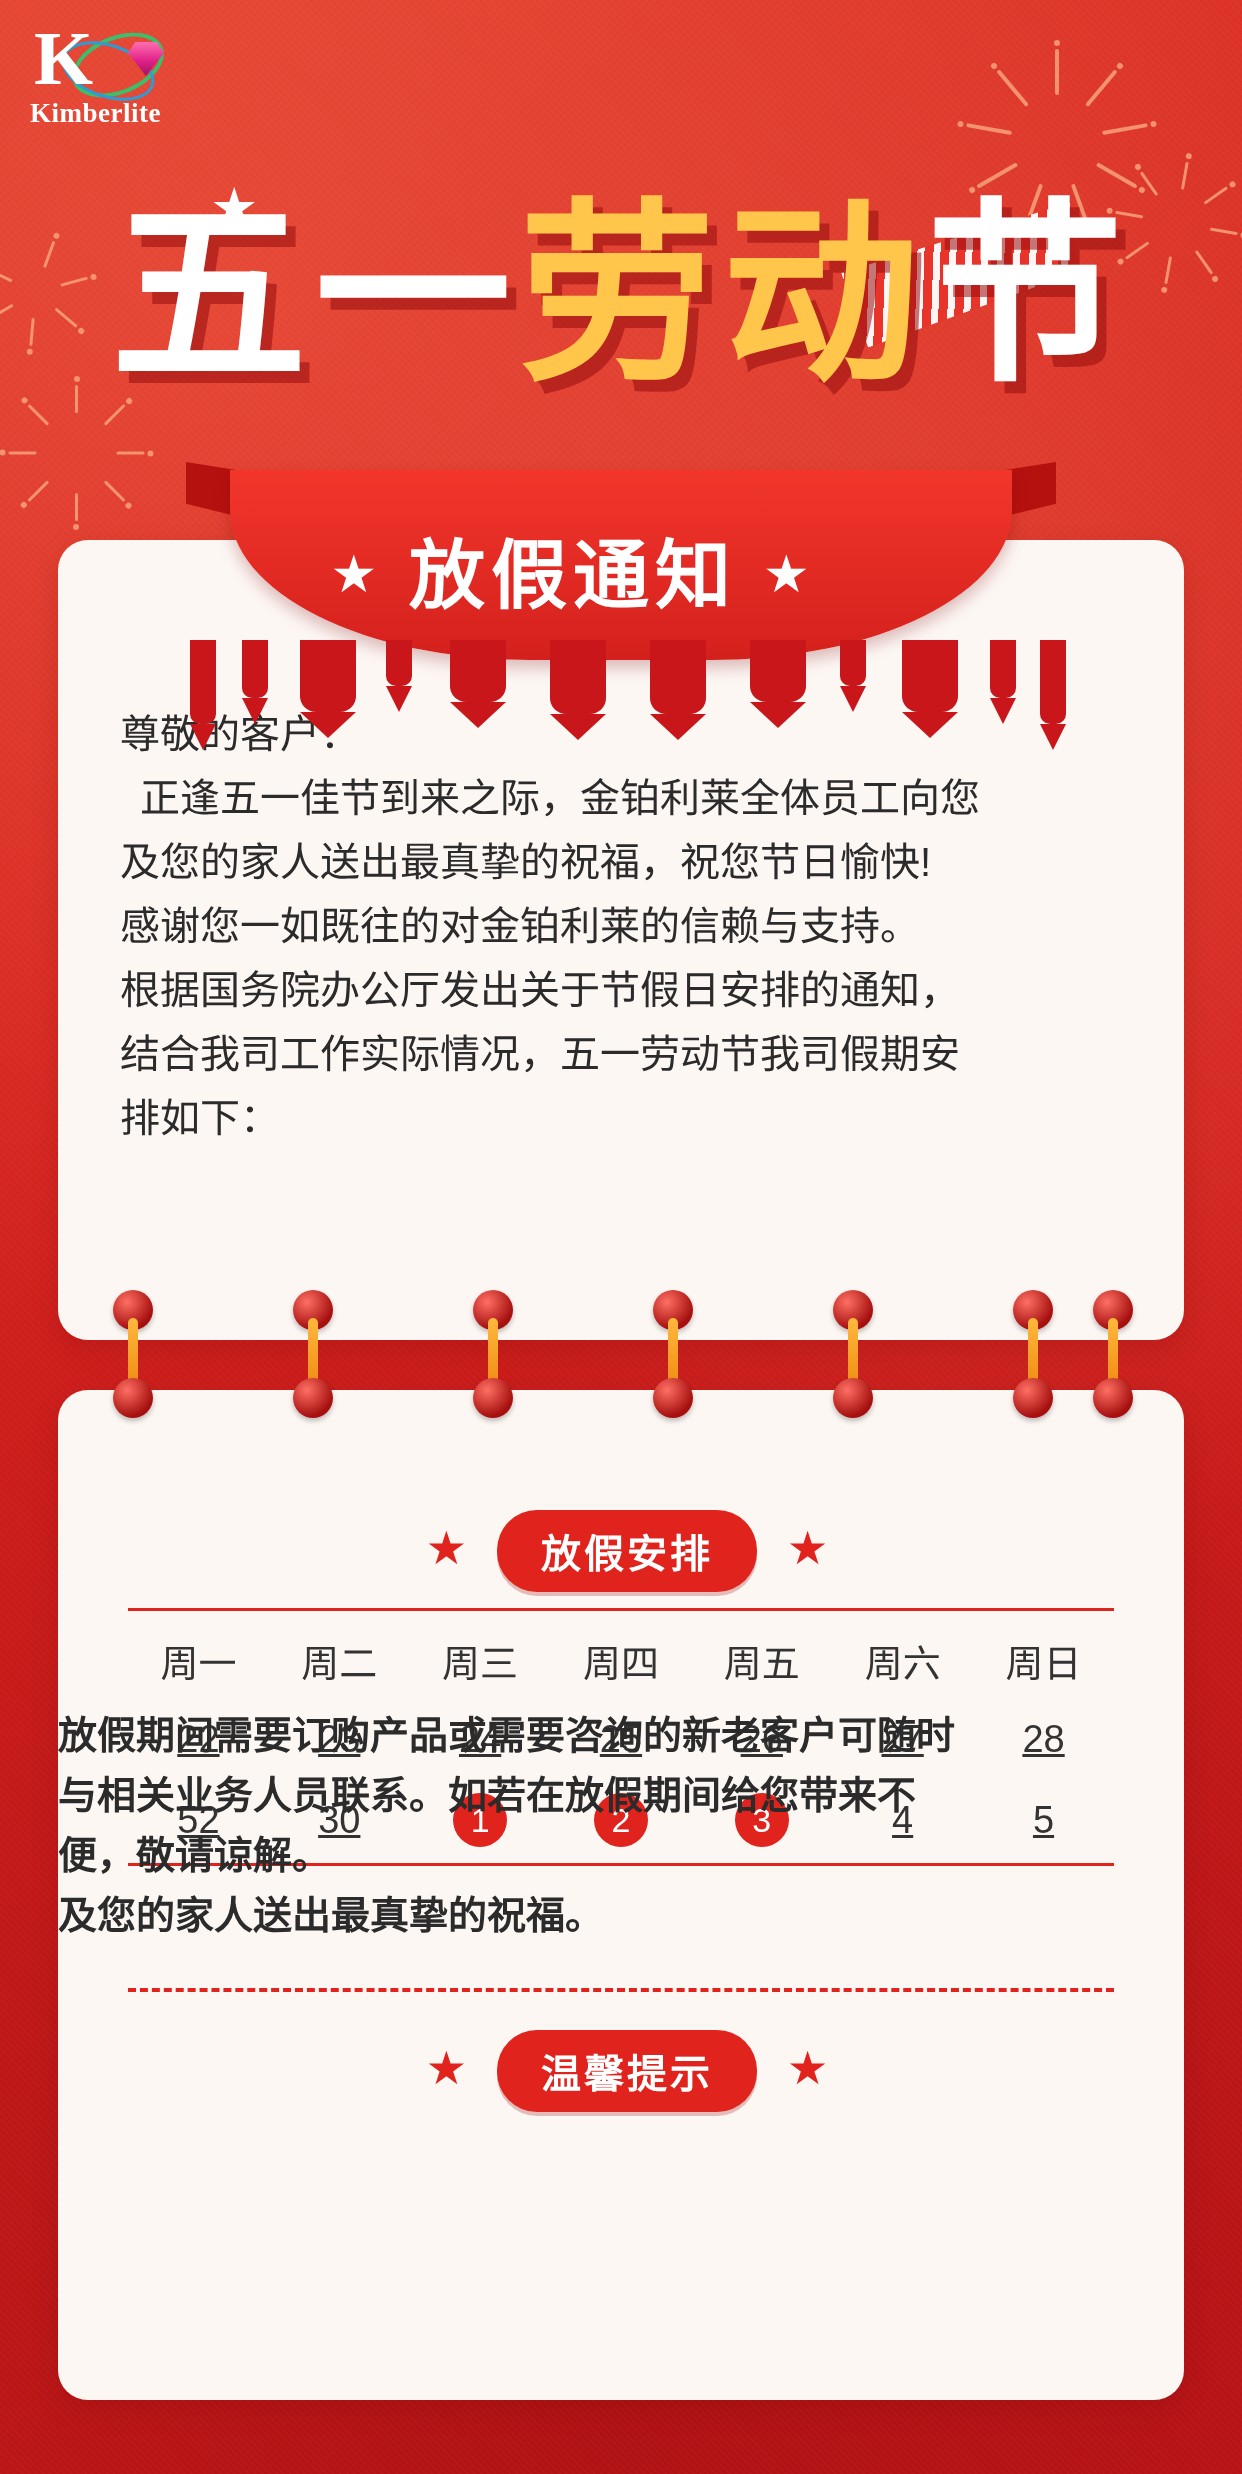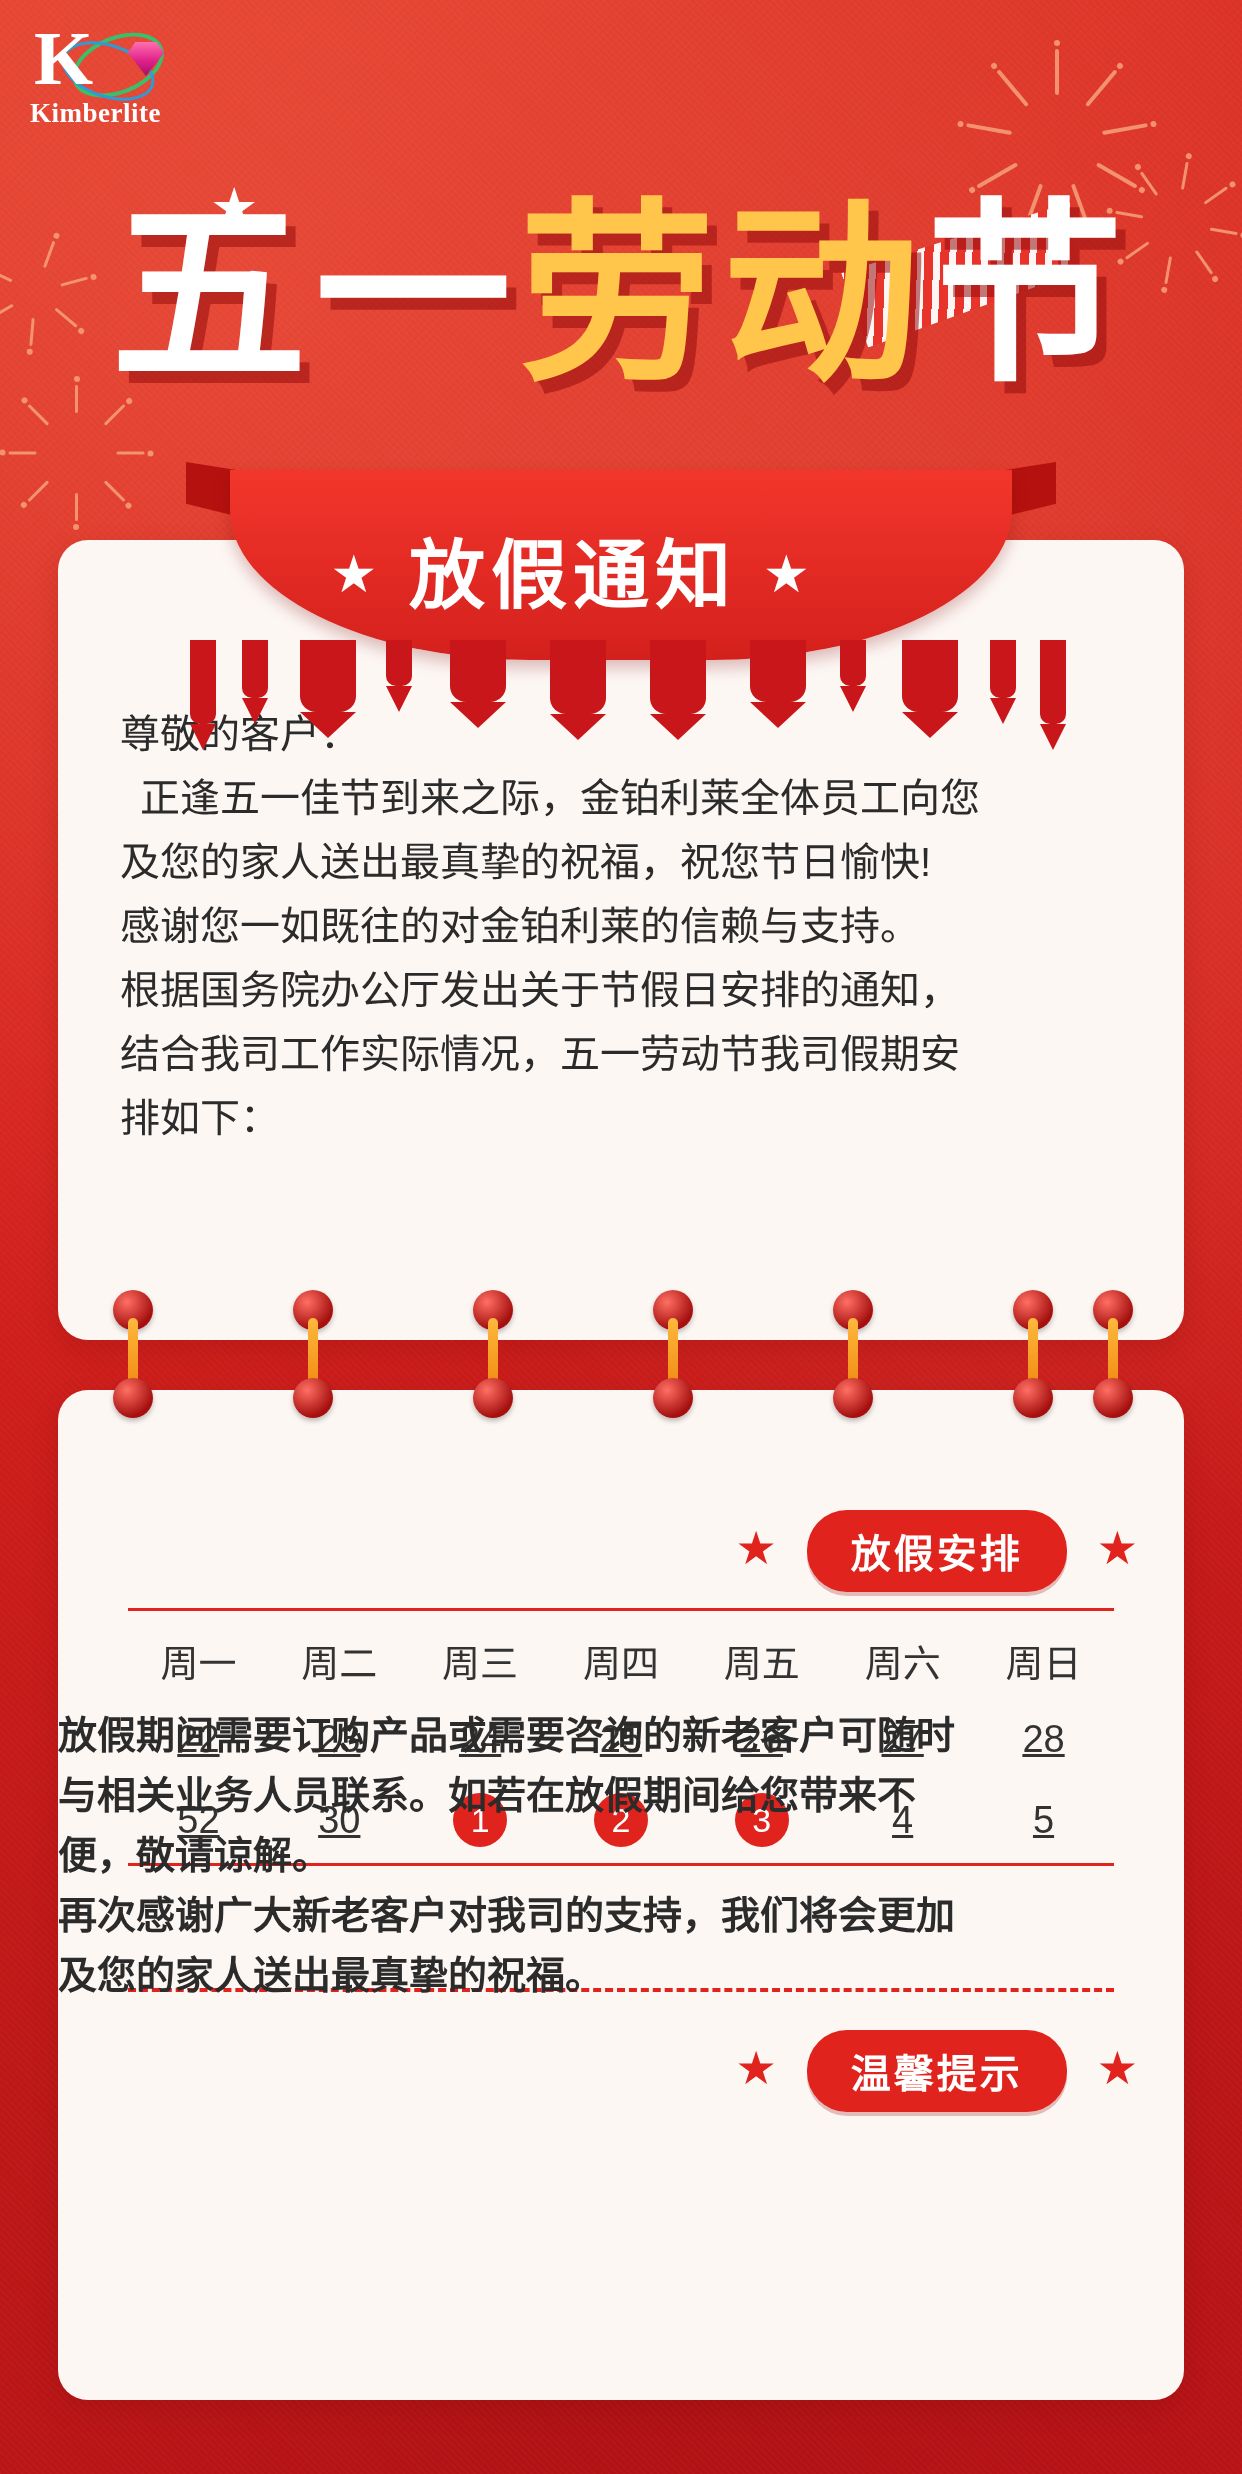--- a/index.html
+++ b/index.html
@@ -167,21 +167,21 @@
     background: linear-gradient(180deg,#ffb83d,#f08b13);
     border-radius:5px;
   }
   .ring-unit .bead2{
     position:absolute; left:0; top:88px; width:40px;height:40px;border-radius:50%;
     background: radial-gradient(circle at 35% 30%, #ff6f63, #a5100f 70%);
     box-shadow: 0 3px 5px rgba(0,0,0,.25);
   }
 
   
-  .pill-row{ position:absolute; left:4px; width:1106px; text-align:right; }
+  .pill-row{ position:absolute; left:16px; width:1106px; text-align:center; }
   .pill{
     display:inline-block; background:#e0231d; color:#fff;
     font-size:40px; font-weight:700; letter-spacing:3px;
     padding:12px 44px; border-radius:40px;
     box-shadow: 0 4px 0 rgba(150,10,10,.25);
   }
   .pill-star{ color:#e0231d; font-size:46px; vertical-align:4px; margin:0 30px;}
 
   
   .cal{ position:absolute; left:70px; width:986px; }
@@ -389,15 +389,14 @@
       <div class="bead"></div>
       <div class="bar"></div>
       <div class="bead2"></div>
     </div>
 </div>
 
 <div class="tip-text">
   <p>放假期间需要订购产品或需要咨询的新老客户可随时</p>
   <p>与相关业务人员联系。如若在放假期间给您带来不</p>
   <p>便，敬请谅解。</p>
-  <p>再次感谢广大新老客户对我司的支持，我们将会更加</p>
   <p>及您的家人送出最真挚的祝福。</p>
 </div>
 
 </body></html>

